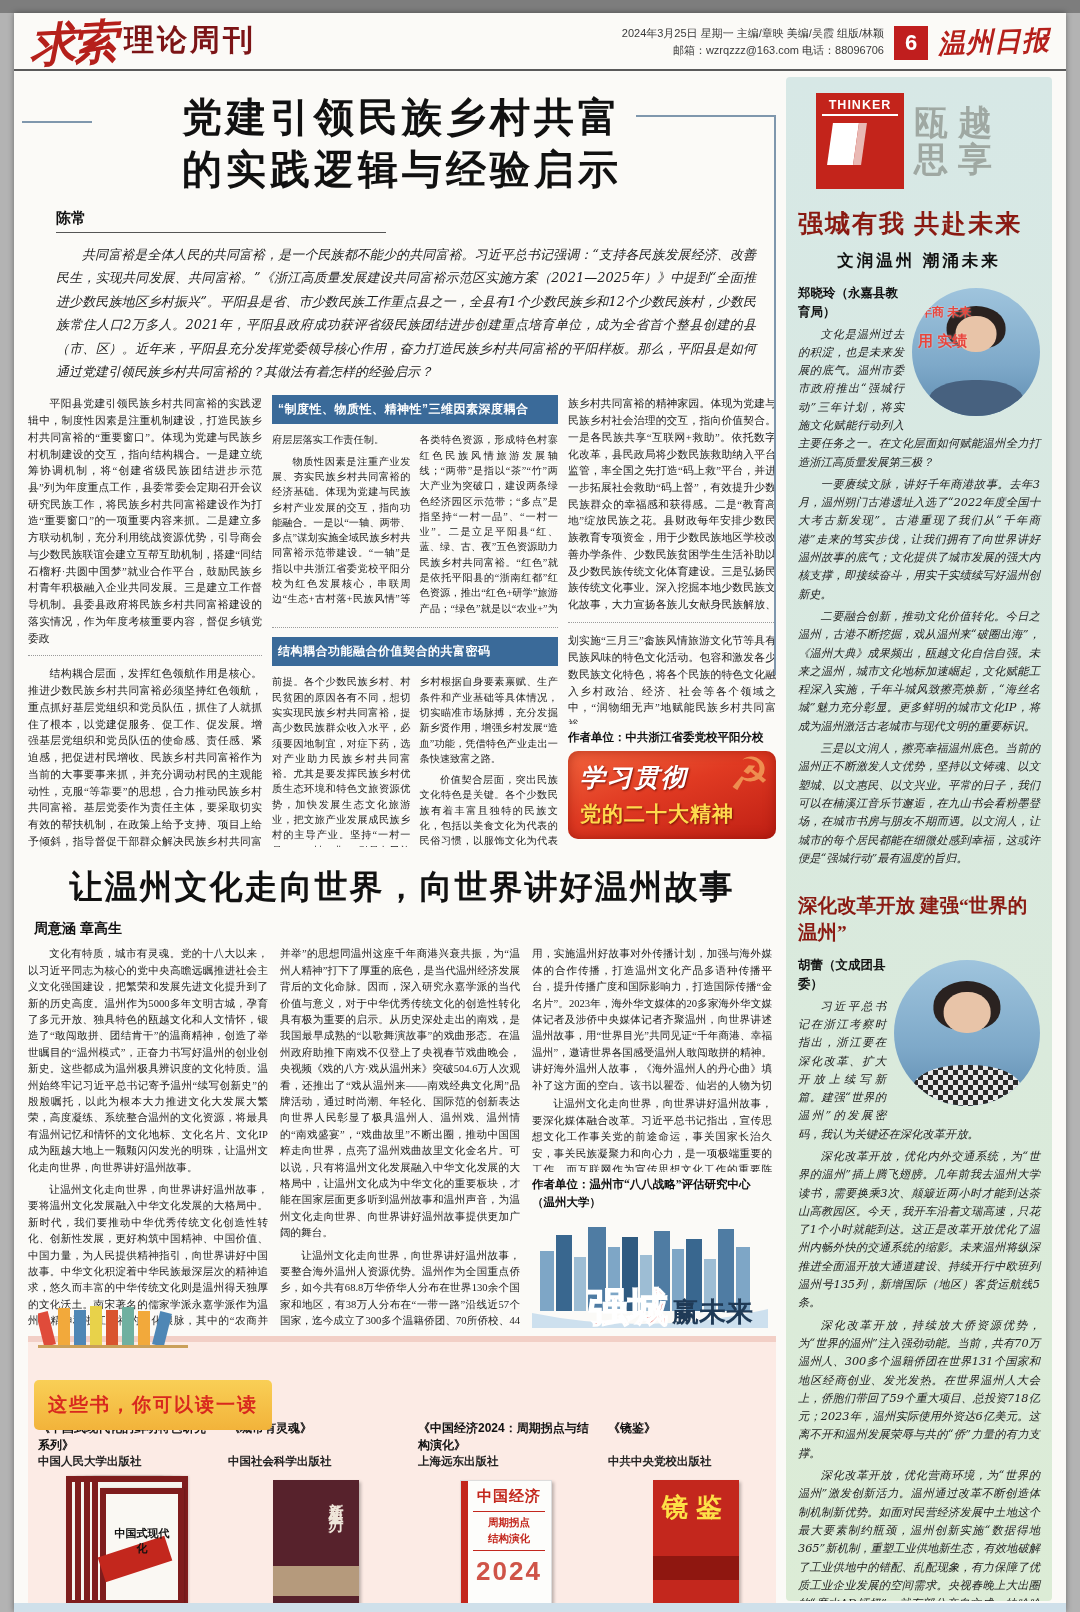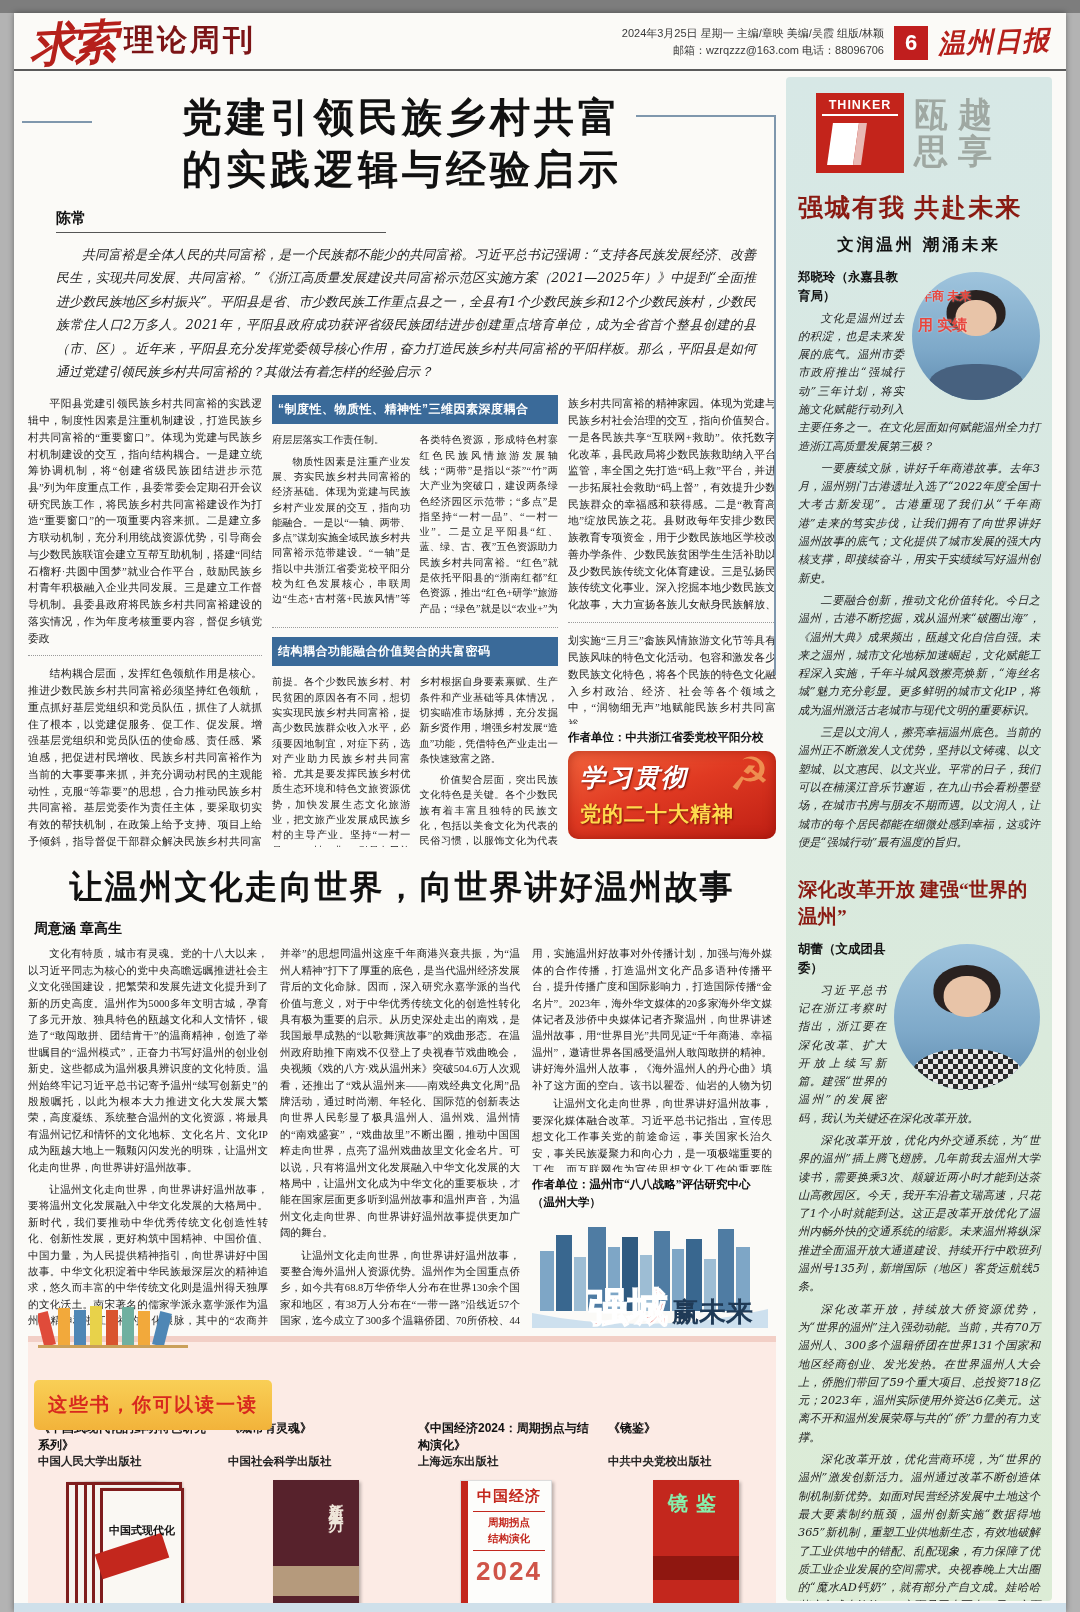--- a/index.html
+++ b/index.html
@@ -66,43 +66,43 @@
   .books{position:relative;margin-top:8px;background:#fcebe5;border-top:6px solid #f2cfc6;height:322px;box-sizing:border-box;}
   .books-head{position:absolute;top:-2px;left:6px;display:flex;flex-direction:column;align-items:flex-start;}
   .books-badge{margin-top:40px;background:linear-gradient(180deg,#f9cf56,#f2b33a);color:#d8281e;font-weight:bold;font-size:19px;letter-spacing:2px;padding:12px 14px;border-radius:5px;}
   .books-grid{display:flex;gap:14px;padding:78px 14px 0 10px;}
   .book{width:176px;flex:none;}
   .bk-title{font-weight:bold;font-size:12px;line-height:1.4;color:#111;min-height:34px;}
   .bk-pub{font-weight:bold;font-size:11.5px;color:#222;margin-bottom:8px;}
   .bk-cover{height:132px;display:flex;align-items:center;justify-content:center;margin-bottom:8px;}
   
   .cov1{position:relative;width:120px;height:126px;}
-  .cov1 .vol{position:absolute;bottom:0;width:84px;height:118px;background:#f6f4ef;border:3px solid #7f1d1d;box-shadow:1px 0 2px rgba(0,0,0,.15);}
+  .cov1 .vol{position:absolute;bottom:0;width:84px;height:118px;background:#f6f4ef;border:6px solid #7f1d1d;box-shadow:1px 0 2px rgba(0,0,0,.15);}
   .cov1 .front{left:34px;background:#faf8f3;padding:6px 5px;box-sizing:border-box;}
   .cov1 .ribbon{position:absolute;left:-6px;top:52px;width:70px;height:26px;background:#c3271d;transform:rotate(-18deg);}
   .cov1 .ct{position:relative;font-weight:bold;font-size:11px;color:#111;margin-top:26px;text-align:center;}
   
   .cov2{position:relative;width:86px;height:126px;background:#57222c;box-shadow:2px 2px 3px rgba(0,0,0,.25);}
   .cov2 .vt{position:absolute;top:10px;right:14px;writing-mode:vertical-rl;font-family:"DejaVu Serif",serif;font-size:15px;color:#efe6da;letter-spacing:4px;font-weight:bold;}
   .cov2 .band{position:absolute;bottom:10px;left:0;width:100%;height:30px;background:#b59a7c;}
   
   .cov3{position:relative;width:92px;height:126px;background:#fdfdfb;border:1px solid #ddd;box-shadow:2px 2px 3px rgba(0,0,0,.25);padding:6px 4px 4px 10px;box-sizing:border-box;}
   .cov3 .spine{position:absolute;left:0;top:0;width:7px;height:100%;background:#c3271d;}
   .cov3 .t{font-weight:bold;font-size:15px;color:#c3271d;text-align:center;letter-spacing:1px;}
   .cov3 .box{margin:5px 2px;border-top:1px solid #c3271d;border-bottom:1px solid #c3271d;padding:3px 0;text-align:center;font-weight:bold;font-size:10.5px;color:#c3271d;line-height:1.5;}
   .cov3 .yr{font-size:26px;color:#cf5448;text-align:center;letter-spacing:2px;font-weight:bold;margin-top:4px;}
   
   .cov4{position:relative;width:86px;height:126px;background:#c3271d;box-shadow:2px 2px 3px rgba(0,0,0,.25);}
-  .cov4 .t{font-family:"DejaVu Serif",serif;font-weight:bold;font-size:20px;color:#86efac;text-align:center;letter-spacing:8px;padding-top:10px;}
+  .cov4 .t{font-family:"DejaVu Serif",serif;font-weight:bold;font-size:26px;color:#fde047;text-align:center;letter-spacing:8px;padding-top:10px;}
   .cov4 .band{position:absolute;bottom:26px;left:0;width:100%;height:24px;background:#8f1710;}
 
   
   .sidebar{background:linear-gradient(180deg,#d7e8e6 0%,#d9e9df 45%,#dcecd6 100%);border-radius:4px;padding:12px 12px 10px 12px;height:1524px;box-sizing:border-box;overflow:hidden;}
   .brand{display:flex;align-items:center;gap:10px;margin:4px 0 18px 18px;}
-  .thinker{position:relative;width:88px;height:80px;background:#c3241b;flex:none;}
+  .thinker{position:relative;width:88px;height:96px;background:#c3241b;flex:none;}
   .thinker .tk{position:absolute;top:5px;left:6px;right:6px;color:#fff;font-weight:bold;font-size:12.5px;letter-spacing:1px;border-bottom:2px solid #fff;padding-bottom:2px;text-align:center;}
   .thinker .door{position:absolute;left:14px;top:30px;width:26px;height:42px;background:#fff;transform:skewX(-8deg);}
   .thinker .door2{position:absolute;left:40px;top:30px;width:8px;height:42px;background:#e9b9b4;transform:skewX(-8deg);}
   .brand-cn{font-family:"DejaVu Serif",serif;font-weight:bold;font-size:34px;color:#9fa8a2;line-height:1.1;letter-spacing:10px;}
   .sb-title{font-family:"Liberation Serif",serif;font-weight:bold;font-size:25px;color:#8a1a12;text-align:left;letter-spacing:2px;margin:6px 0 10px 0;}
   .sb-title.small{font-size:19.5px;letter-spacing:0;}
   .sb-sub{font-weight:bold;font-size:16.5px;color:#111;text-align:center;letter-spacing:3px;margin-bottom:12px;}
   .sb-author{font-weight:bold;font-size:12.5px;color:#111;margin:2px 0 4px 0;line-height:1.5;}
   .sb-p{font-size:11.3px;line-height:1.62;color:#1d1d1d;text-align:justify;text-indent:2em;margin:0 0 4px 0;}
   .photo{float:right;border-radius:50%;position:relative;overflow:hidden;margin:4px 0 6px 8px;background:linear-gradient(180deg,#9fc4dd 0%,#7ea9c9 60%,#5f8cb0 100%);}

